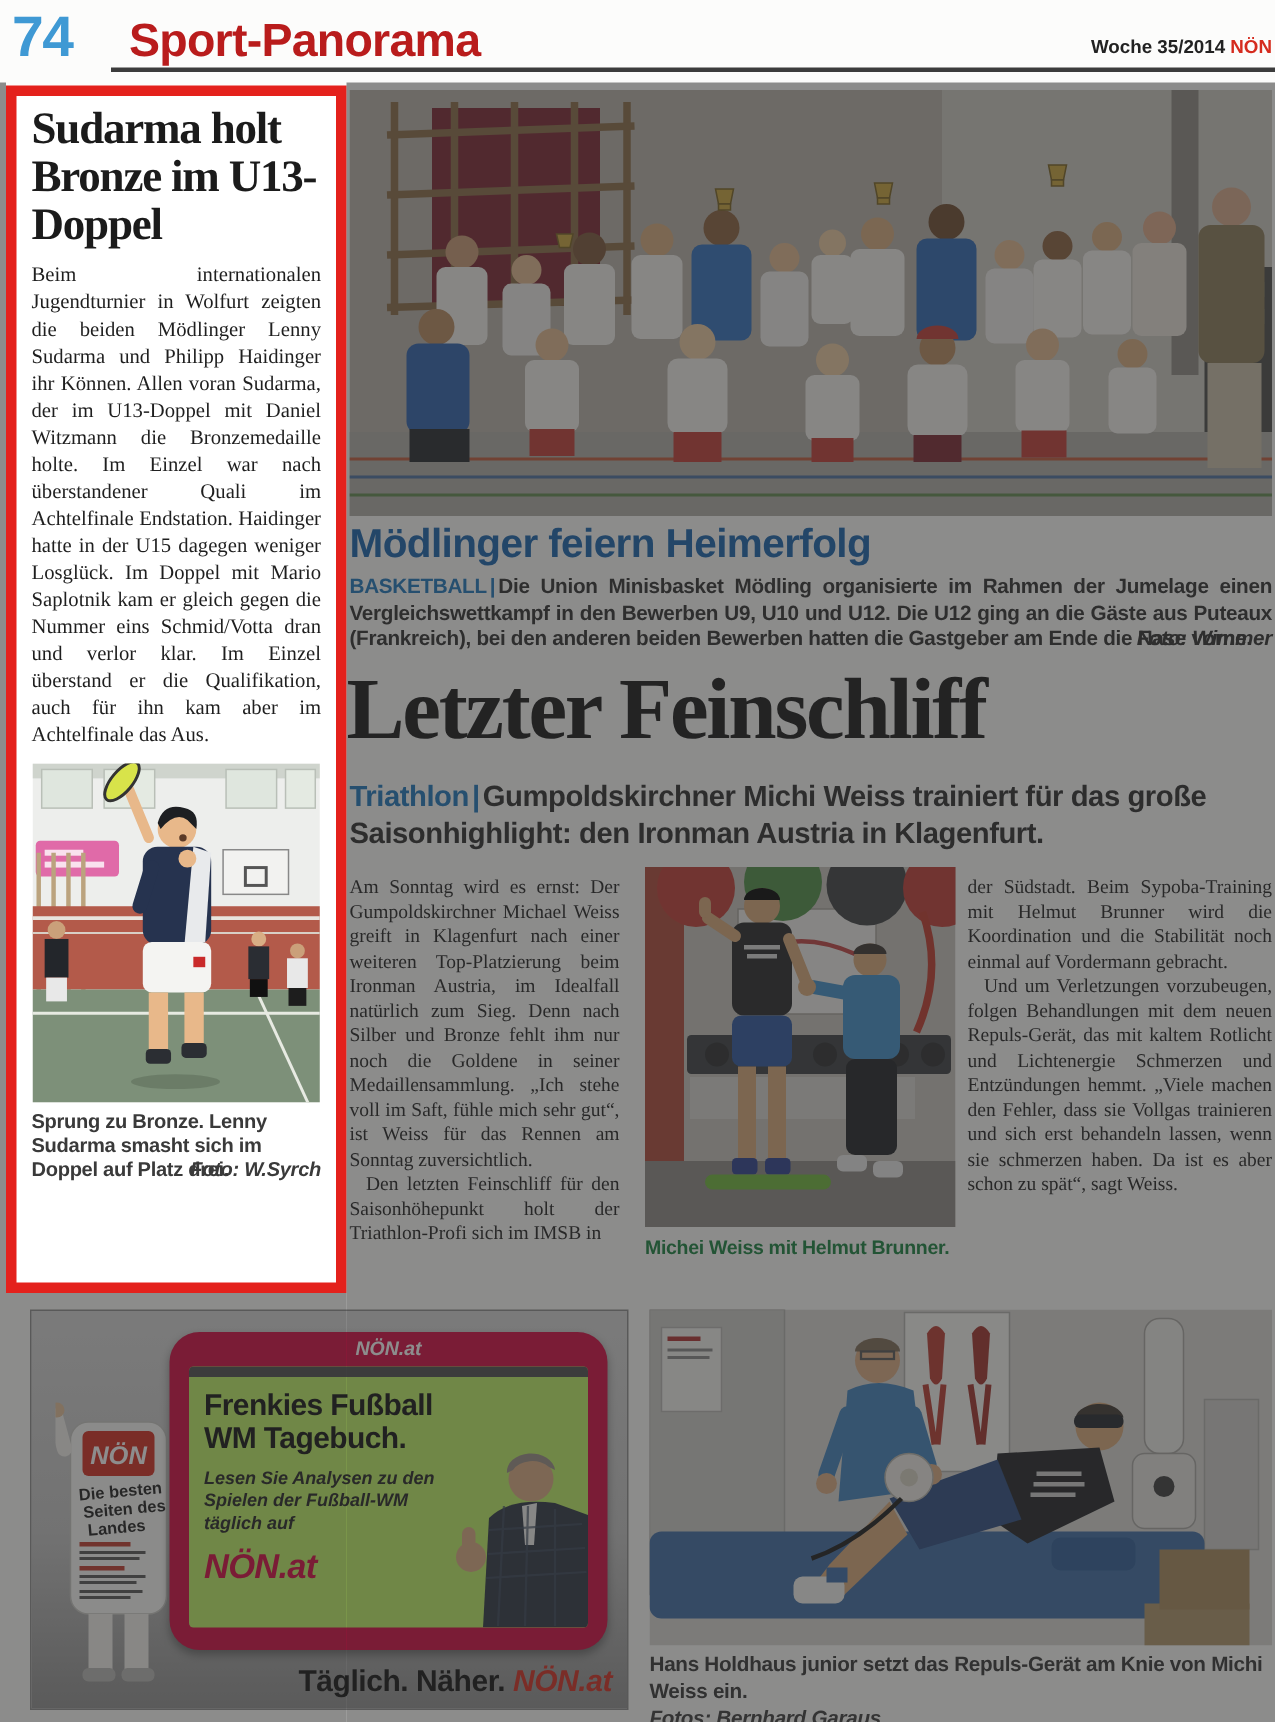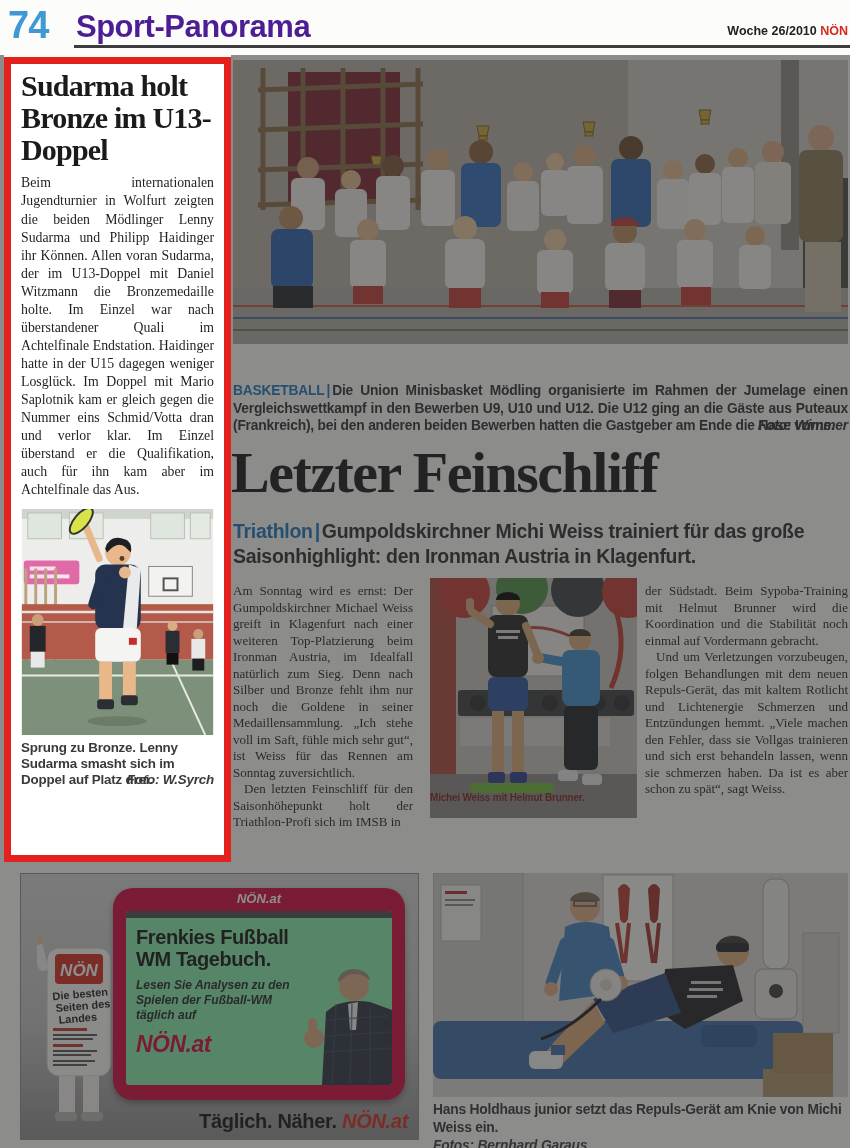--- a/index.html
+++ b/index.html
@@ -2,21 +2,21 @@
 <html lang="de"><head>
 <meta charset="utf-8">
 <style>
   html,body{margin:0;padding:0;background:#e9e9e9;}
   #page{position:relative;width:850px;height:1148px;background:#fcfcfb;overflow:hidden;
         font-family:"Liberation Sans",sans-serif;color:#1c1c1c;}
   .serif{font-family:"Liberation Serif",serif;}
   .abs{position:absolute;}
   
   .pagenum{left:8px;top:4px;font-size:38px;font-weight:bold;color:#3f99d4;letter-spacing:-1px;}
-  .section-title{left:76px;top:9px;font-size:31px;font-weight:bold;color:#4c1d95;letter-spacing:-0.5px;}
+  .section-title{left:86px;top:9px;font-size:31px;font-weight:bold;color:#b91c1c;letter-spacing:-0.5px;}
   .head-rule{left:74px;top:45px;width:776px;height:3px;background:#3c3c3c;}
   .issue{right:2px;top:24px;font-size:12.5px;font-weight:bold;color:#222;}
   .issue .noen{color:#d52b1e;}
   
   .hibox{left:4px;top:57px;width:227px;height:805px;border:7px solid #e4211c;background:#ffffff;
          box-sizing:border-box;padding:6px 10px;overflow:hidden;}
   .hi-head{font-size:30px;line-height:1.06;font-weight:bold;color:#1b1b1b;letter-spacing:-0.8px;}
   .lede{margin-top:9px;font-size:16.5px;line-height:1.15;font-weight:bold;color:#2e2e2e;letter-spacing:-0.2px;}
   .kicker{color:#1b75bc;}
   .ksep{color:#1b75bc;padding:0 2px;}
@@ -30,29 +30,29 @@
   .bb-para{left:233px;top:382px;width:615px;font-size:13.8px;line-height:1.28;font-weight:bold;
            color:#2e2e2e;text-align:justify;letter-spacing:-0.2px;}
   .tri-head{left:231px;top:444px;font-size:58px;font-weight:bold;color:#161616;letter-spacing:-1.5px;line-height:1;}
   .tri-lede{left:233px;top:519px;width:585px;font-size:19.5px;line-height:1.3;font-weight:bold;color:#2c2c2c;letter-spacing:-0.3px;}
   .col{font-size:13px;line-height:1.27;text-align:justify;color:#1f1f1f;}
   .col p{margin:0;}
   .col p.ind{text-indent:11px;}
   .col1{left:233px;top:583px;width:180px;}
   .col3{left:645px;top:583px;width:203px;}
   .gym-photo{left:430px;top:578px;width:207px;height:240px;}
-  .gym-cap{left:430px;top:792px;width:207px;font-size:10px;font-weight:bold;color:#7f1d1d;letter-spacing:-0.2px;}
+  .gym-cap{left:430px;top:824px;width:207px;font-size:13px;font-weight:bold;color:#15803d;letter-spacing:-0.2px;}
   
   .ad{left:20px;top:873px;width:397px;height:265px;border:1px solid #8d8d8d;
       background:linear-gradient(#d6d6d6 0%,#c4c4c4 55%,#8f8f8f 100%);overflow:hidden;}
   .tablet{position:absolute;left:92px;top:14px;width:292px;height:212px;background:#d4063e;border-radius:20px;
           box-shadow:0 3px 6px rgba(0,0,0,.35);}
   .tab-brand{position:absolute;left:0;top:3px;width:100%;text-align:center;font-size:13px;font-weight:bold;
              font-style:italic;color:#ffffff;}
-  .screen{position:absolute;left:13px;top:23px;right:13px;bottom:15px;background:#86efac;border-radius:3px;overflow:hidden;}
+  .screen{position:absolute;left:13px;top:23px;right:13px;bottom:15px;background:#bef264;border-radius:3px;overflow:hidden;}
   .browserbar{height:7px;background:#4d4d4d;}
   .scr-title{margin:8px 0 0 10px;width:185px;font-size:20px;line-height:1.12;font-weight:bold;color:#111;letter-spacing:-0.4px;}
   .scr-body{margin:7px 0 0 10px;width:165px;font-size:12px;line-height:1.25;font-weight:bold;color:#222;font-style:italic;}
   .scr-link{margin:8px 0 0 10px;font-size:23px;font-weight:bold;font-style:italic;color:#d4063e;letter-spacing:-0.5px;}
   .ad-man{position:absolute;right:0;bottom:0;width:100px;height:125px;}
   .mascot{position:absolute;left:16px;top:52px;width:84px;height:200px;}
   .tagline{position:absolute;right:10px;bottom:6px;font-size:20px;font-weight:bold;color:#111;letter-spacing:-0.3px;}
   .tagline .red{color:#d52b1e;font-style:italic;}
   .treat-photo{left:433px;top:873px;width:415px;height:224px;}
   .treat-cap{left:433px;top:1101px;width:415px;font-size:13.8px;line-height:1.3;font-weight:bold;color:#333;letter-spacing:-0.2px;}
@@ -66,21 +66,21 @@
 </style>
 </head>
 <body>
 
 <div id="page">
 
   <div class="abs pagenum">74</div>
   <div class="abs section-title">Sport-Panorama</div>
   <div class="abs head-rule"></div>
   <div class="abs issue">
-    <span>Woche 26/2010</span>
+    <span>Woche 35/2014</span>
     <span class="noen">NÖN</span>
   </div>
 
   <div class="abs hibox">
     <div class="hi-head serif">Sudarma holt Bronze im U13-Doppel</div>
     <div class="hi-body serif">Beim internationalen Jugendturnier in Wolfurt zeigten die beiden Mödlinger Lenny Sudarma und Philipp Haidinger ihr Können. Allen voran Sudarma, der im U13-Doppel mit Daniel Witzmann die Bronzemedaille holte. Im Einzel war nach überstandener Quali im Achtelfinale Endstation. Haidinger hatte in der U15 dagegen weniger Losglück. Im Doppel mit Mario Saplotnik kam er gleich gegen die Nummer eins Schmid/Votta dran und verlor klar. Im Einzel überstand er die Qualifikation, auch für ihn kam aber im Achtelfinale das Aus.</div>
 
     <svg class="hi-photo" viewBox="0 0 193 228" width="193" height="226">
       <rect x="0" y="0" width="193" height="228" fill="#edeeec"></rect>
       <rect x="0" y="0" width="193" height="10" fill="#cfd4cd"></rect>
@@ -229,20 +229,21 @@
       <rect x="372" y="183" width="40" height="48" rx="7" fill="#f1efec"></rect>
         <rect x="376" y="230" width="32" height="18" fill="#7a2430"></rect>
       <circle cx="462" cy="170" r="11" fill="#e3b98e"></circle>
         <rect x="444" y="180" width="36" height="48" rx="6" fill="#f1efec"></rect>
       <rect x="448" y="227" width="30" height="18" fill="#c23b34"></rect>
       <circle cx="522" cy="176" r="10" fill="#d8ab7c"></circle>
         <rect x="506" y="185" width="32" height="44" rx="6" fill="#f1efec"></rect>
     </g>
   </svg>
 
+  <div class="abs bb-head">Mödlinger feiern Heimerfolg</div>
   <div class="abs bb-para" style="position:absolute;">
     <span class="kicker">BASKETBALL</span><span class="ksep">|</span><span>Die Union Minisbasket Mödling organisierte im Rahmen der Jumelage einen Vergleichswettkampf in den Bewerben U9, U10 und U12. Die U12 ging an die Gäste aus Puteaux (Frankreich), bei den anderen beiden Bewerben hatten die Gastgeber am Ende die Nase vorne.</span>
     <span class="credit">Foto: Wimmer</span>
   </div>
 
   <div class="abs tri-lede">
     <span class="kicker">Triathlon</span><span class="ksep">|</span><span>Gumpoldskirchner Michi Weiss trainiert für das große Saisonhighlight: den Ironman Austria in Klagenfurt.</span>
   </div>
   <div class="abs tri-head serif">Letzter Feinschliff</div>
 

